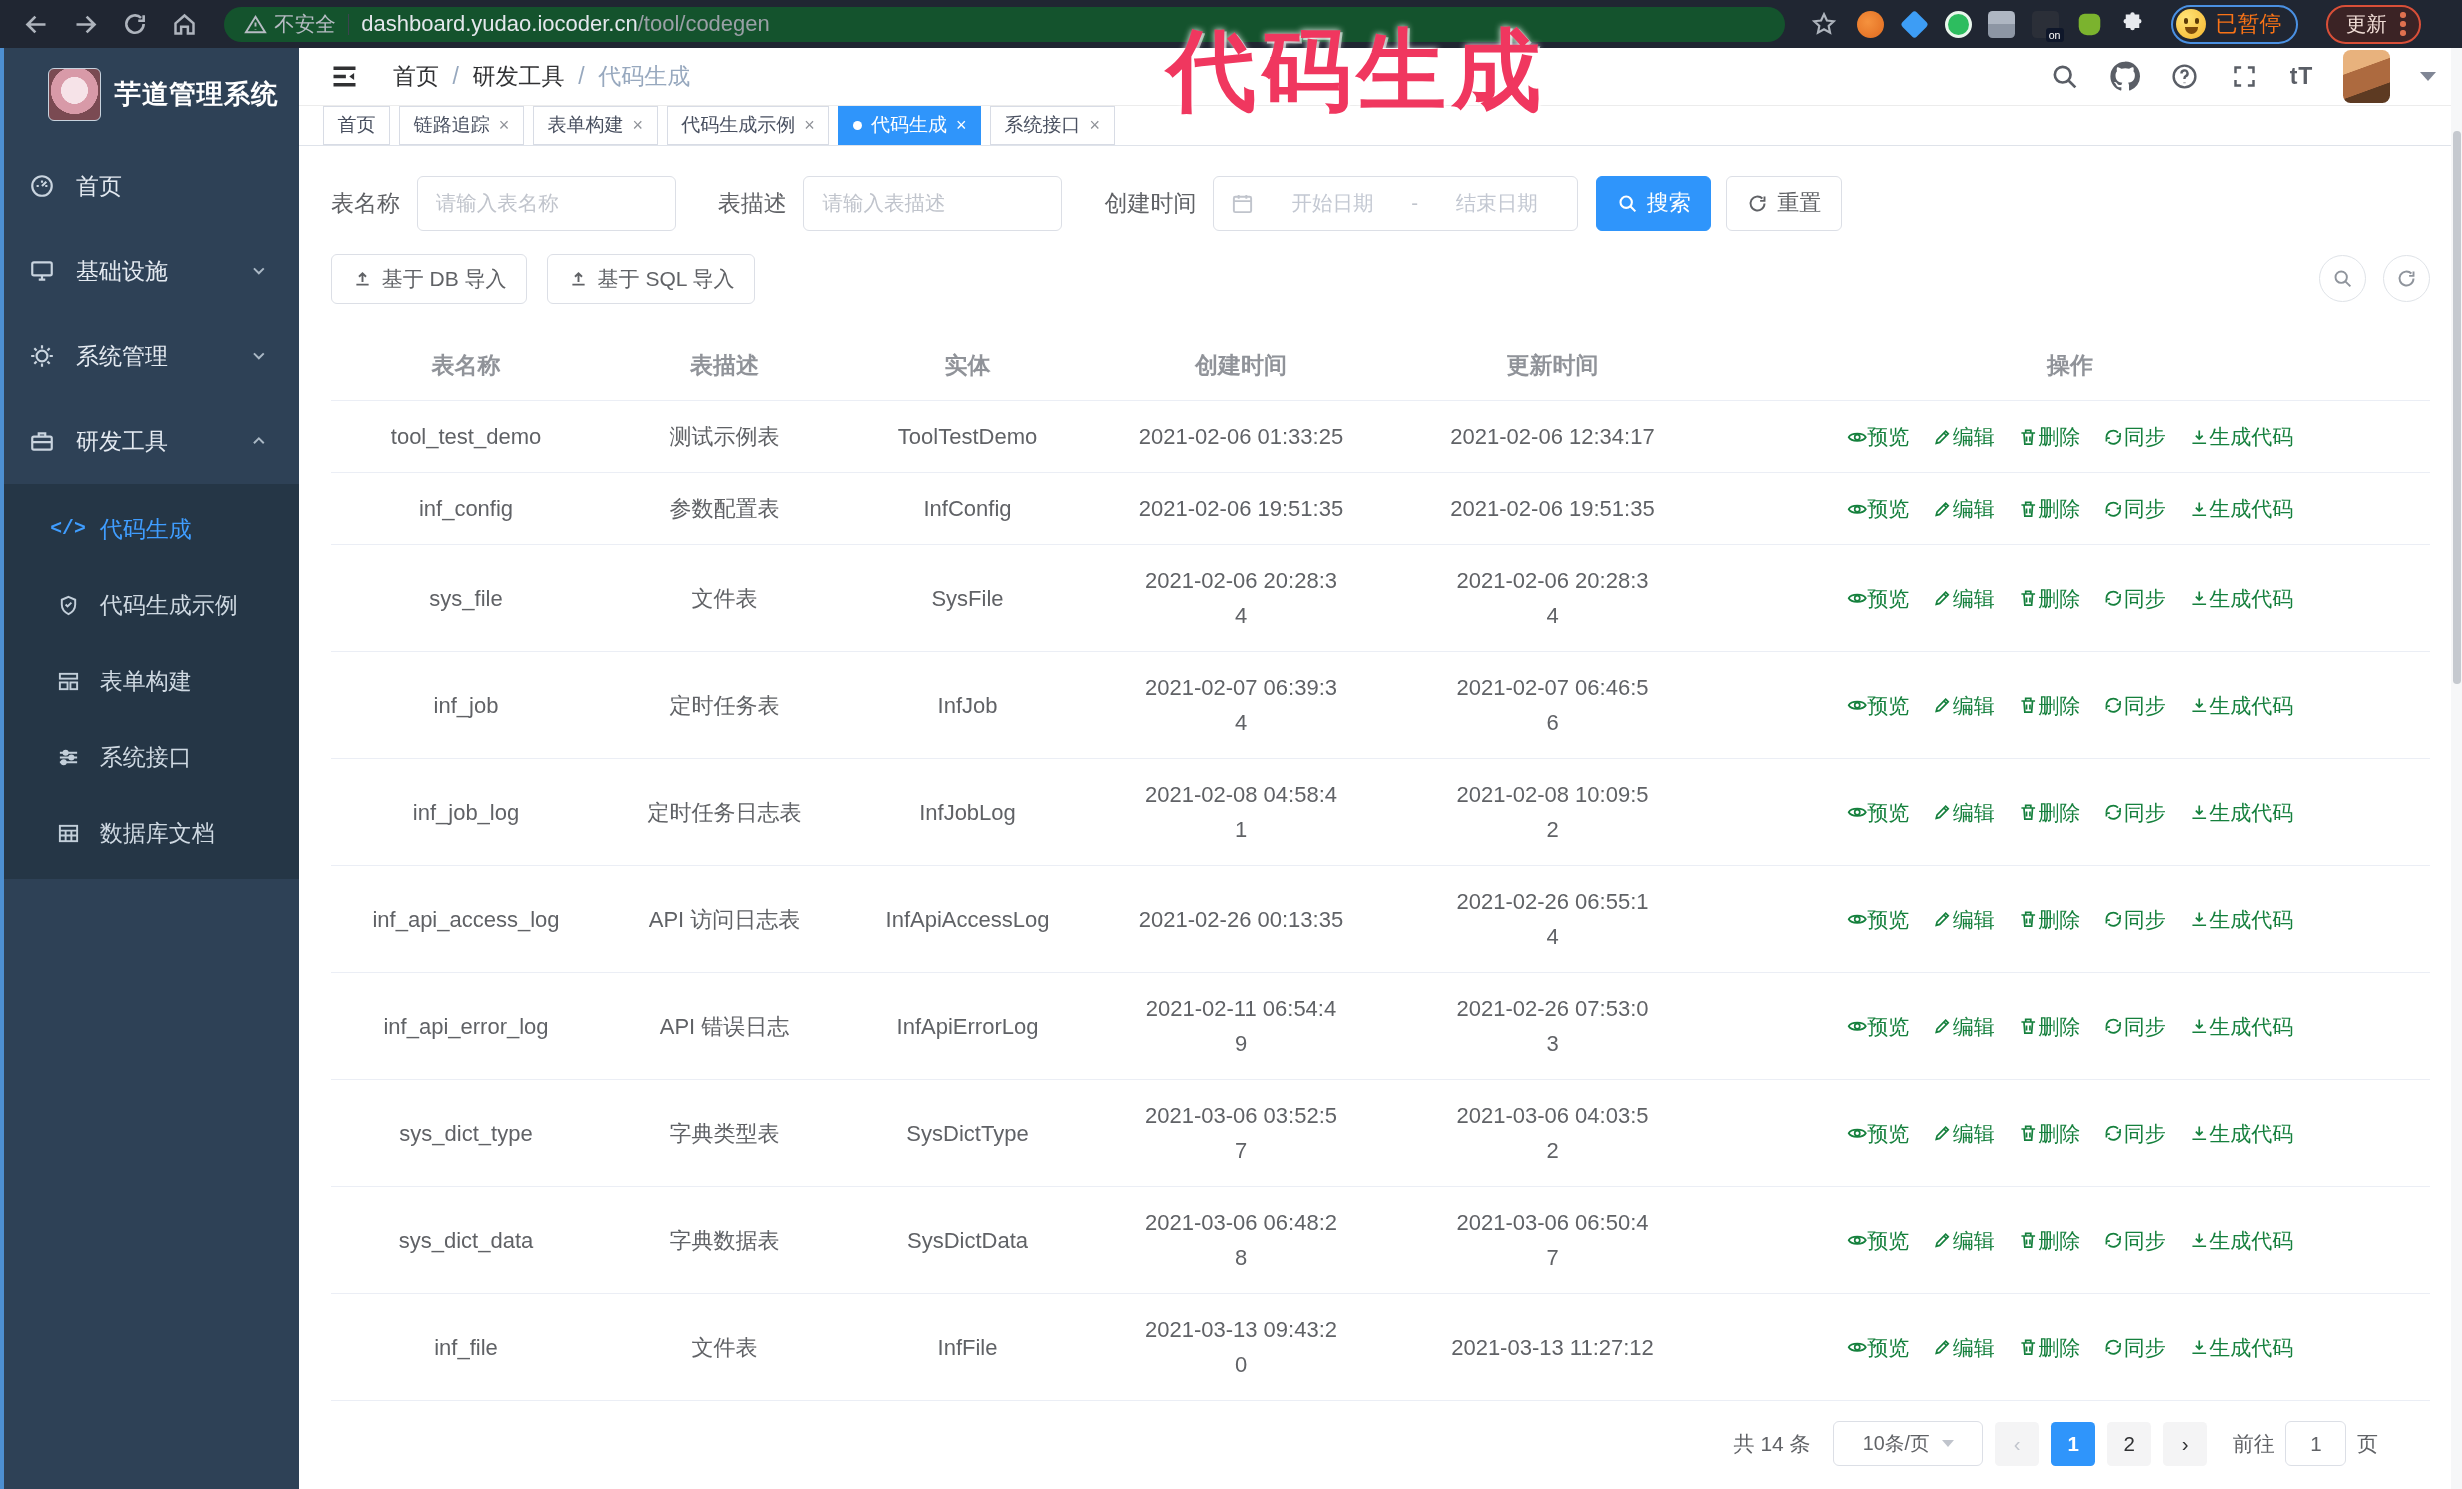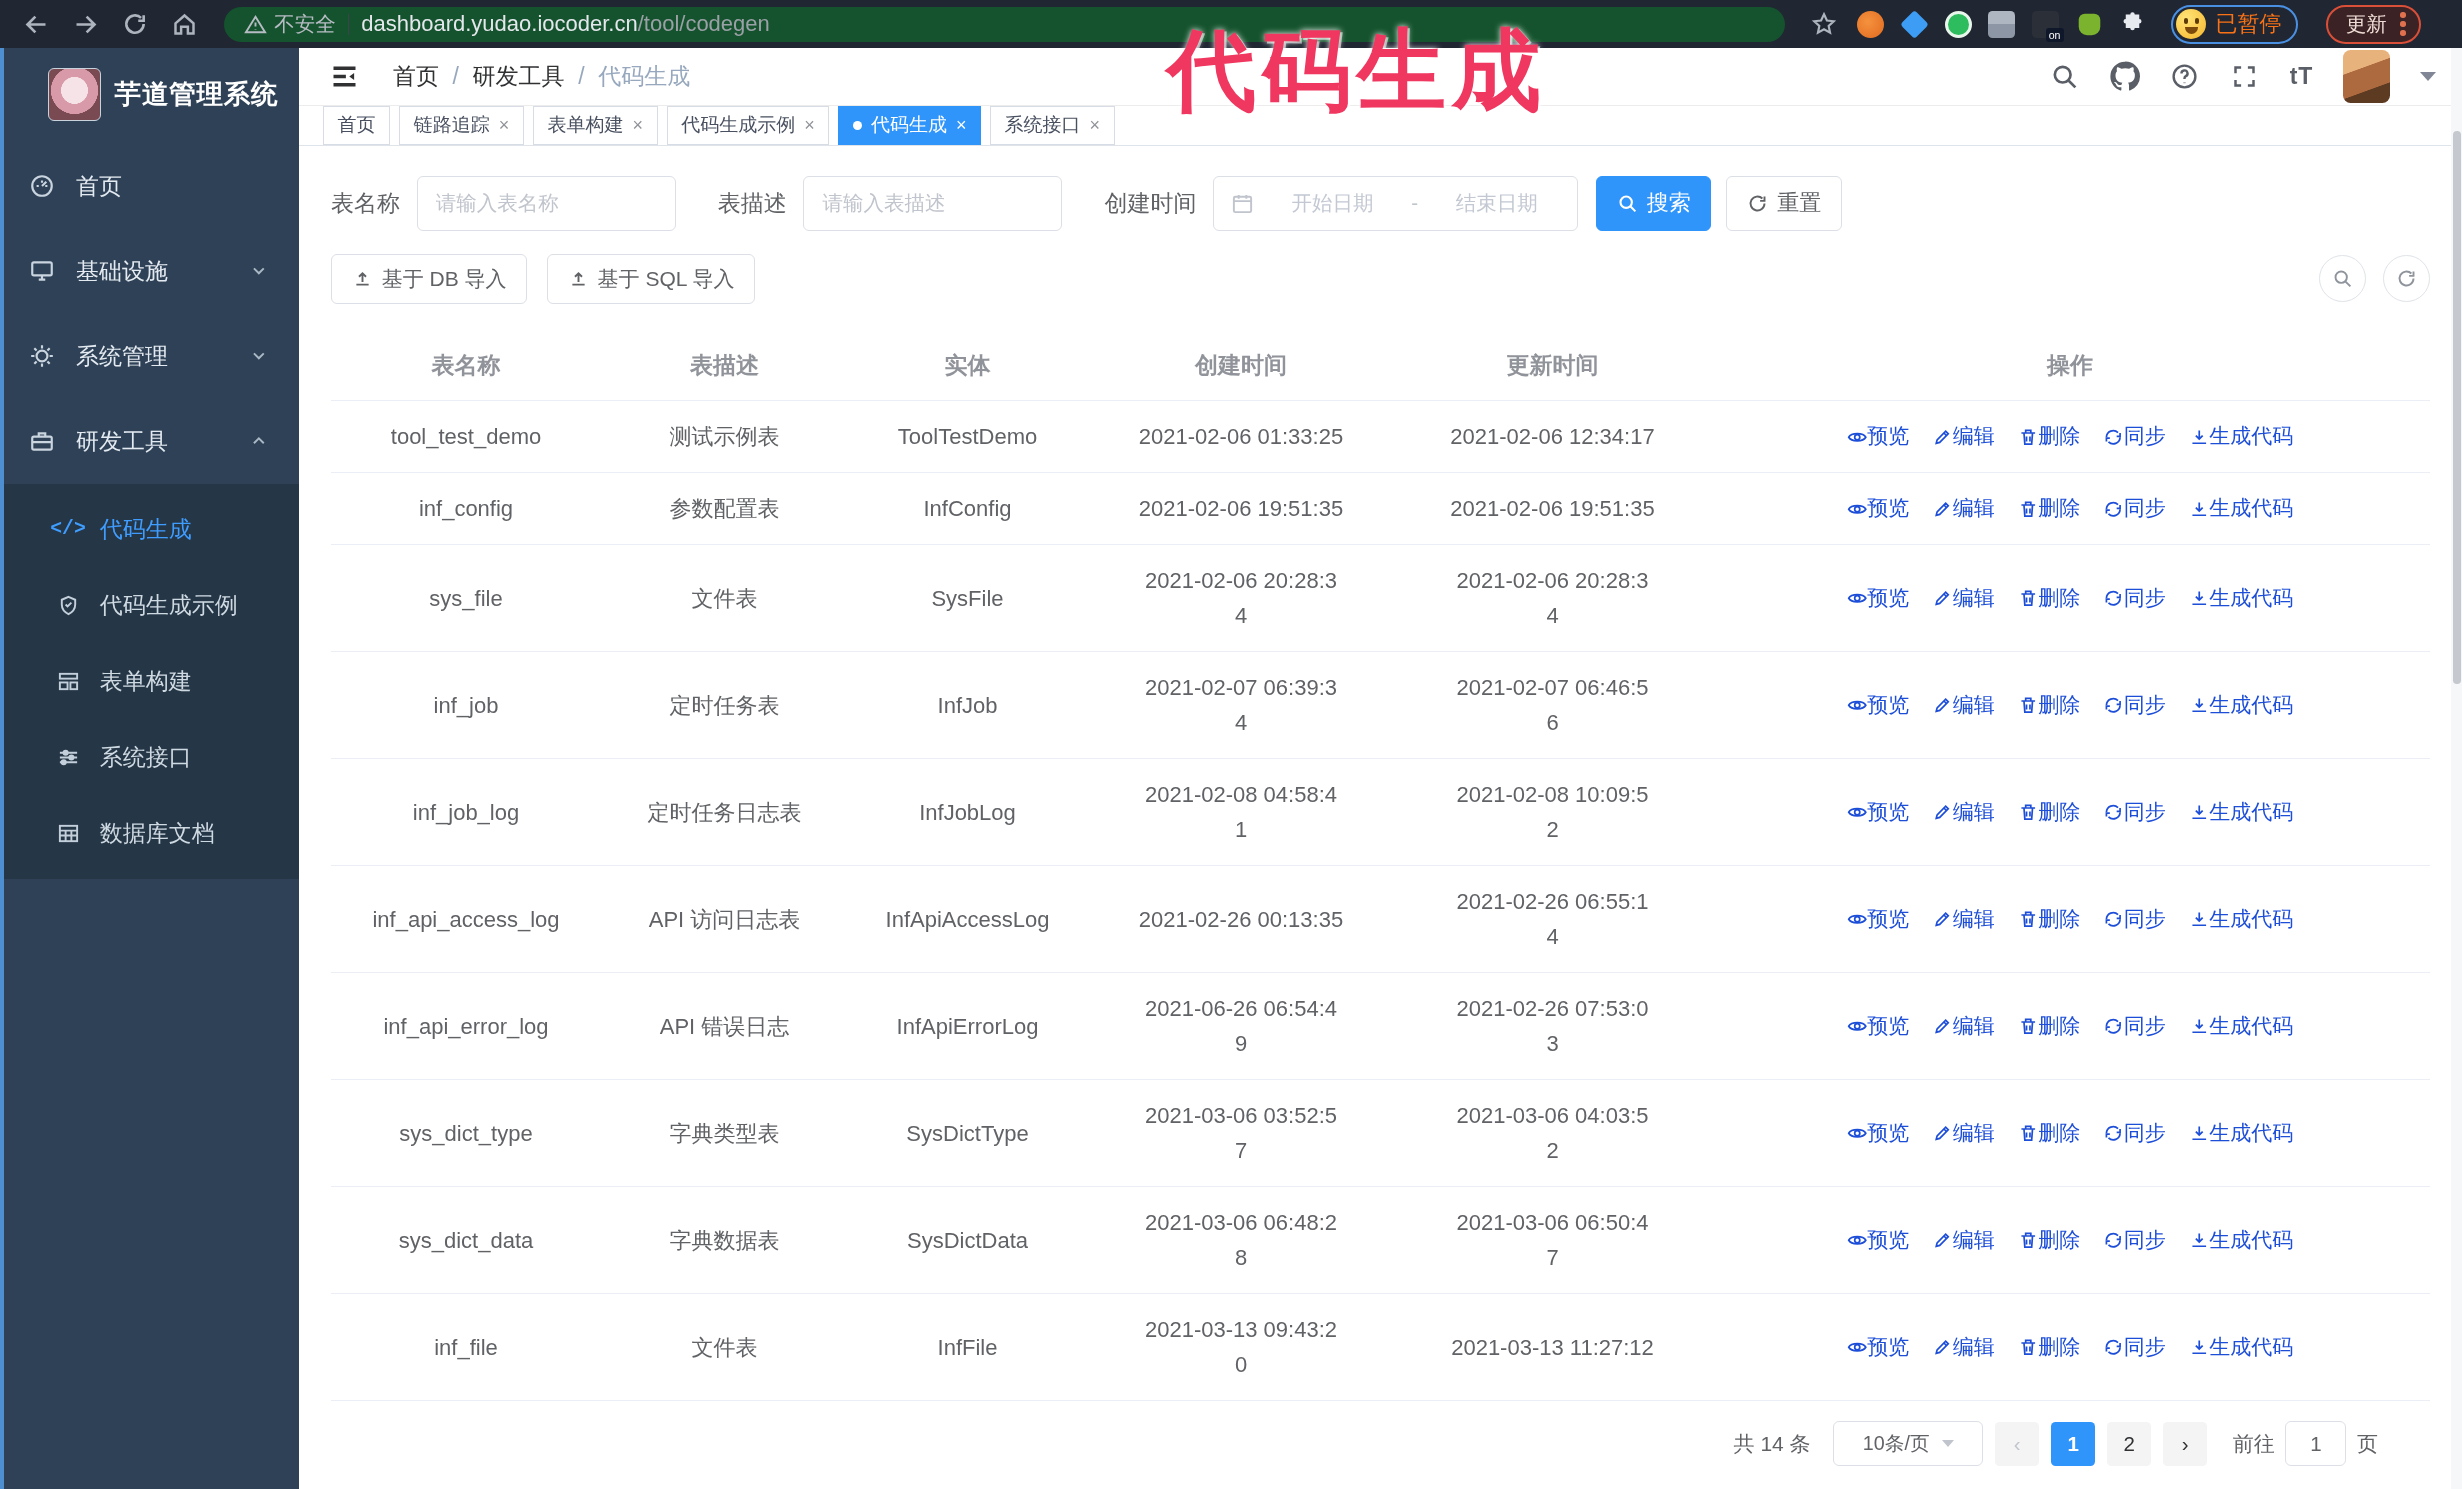--- a/index.html
+++ b/index.html
@@ -105,21 +105,21 @@
   .circle-btn { width:47px; height:47px; border-radius:50%; border:1.5px solid #dfe3e8; background:#fff;
     color:#8f949c; display:flex; align-items:center; justify-content:center; cursor:pointer; }
   .circle-btn svg { width:21px; height:21px; }
 
   
   table.grid { width:100%; border-collapse:collapse; margin-top:26px; table-layout:fixed; }
   .grid th { font-size:23px; color:#909399; font-weight:700; padding:19.7px 6px; border-bottom:1.5px solid #ebeef5; text-align:center; }
   .grid td { font-size:22px; color:#606266; padding:18px 6px; border-bottom:1.5px solid #ebeef5; text-align:center;
     line-height:35px; white-space:pre-line; word-break:break-all; }
   .actions { display:flex; justify-content:center; align-items:center; gap:23px; white-space:nowrap; }
-  .act { display:inline-flex; align-items:center; gap:0; color:#1d4ed8; font-size:21px; cursor:pointer;font-family:Liberation Serif, serif; }
+  .act { display:inline-flex; align-items:center; gap:0; color:#15803d; font-size:21px; cursor:pointer; }
   .act svg { width:20.5px; height:20.5px; }
   .act em { font-style:normal; }
 
   
   .pagination { display:flex; align-items:center; justify-content:flex-end; gap:12px;
     padding:19.7px 52px 23px 0; font-size:21px; color:#606266; }
   .pg-total { margin-right:10.6px; }
   .pg-size { width:150px; height:45px; border:1.5px solid #dcdfe6; border-radius:6px; display:flex; align-items:center;
     justify-content:center; gap:12px; font-size:19.7px; color:#606266; cursor:pointer; }
   .pg-size .sel-caret { width:0; height:0; border-left:6.8px solid transparent; border-right:6.8px solid transparent; border-top:7.6px solid #c0c4cc; }
@@ -742,21 +742,21 @@
                         <path d="M12 4v10M8 10l4 4 4-4M4 19h16"></path>
                       </svg>
                       <em>生成代码</em>
                     </span>
                   </div></td>
               </tr>
               <tr>
                 <td>inf_api_error_log</td>
                 <td>API 错误日志</td>
                 <td>InfApiErrorLog</td>
-                <td>2021-06-26 06:54:4
+                <td>2021-02-11 06:54:4
 9</td>
                 <td>2021-02-26 07:53:0
 3</td>
                 <td><div class="actions">
                     <span class="act">
                       <svg id="icon-act-0" viewBox="0 0 24 24" fill="none" stroke="currentColor" stroke-width="2">
                         <path d="M2 12C5 6.5 19 6.5 22 12C19 17.5 5 17.5 2 12Z"></path>
                         <circle cx="12" cy="12" r="3"></circle>
                       </svg>
                       <em>预览</em>

